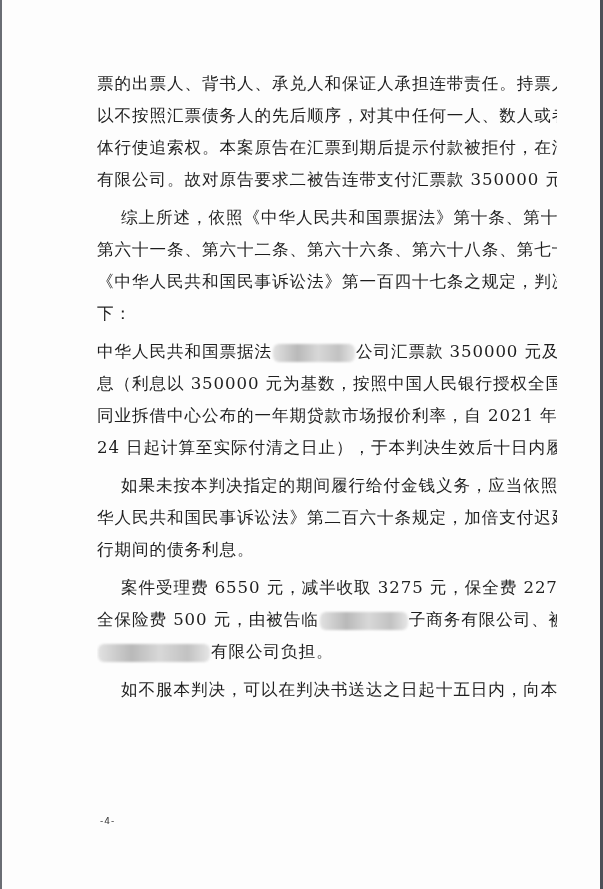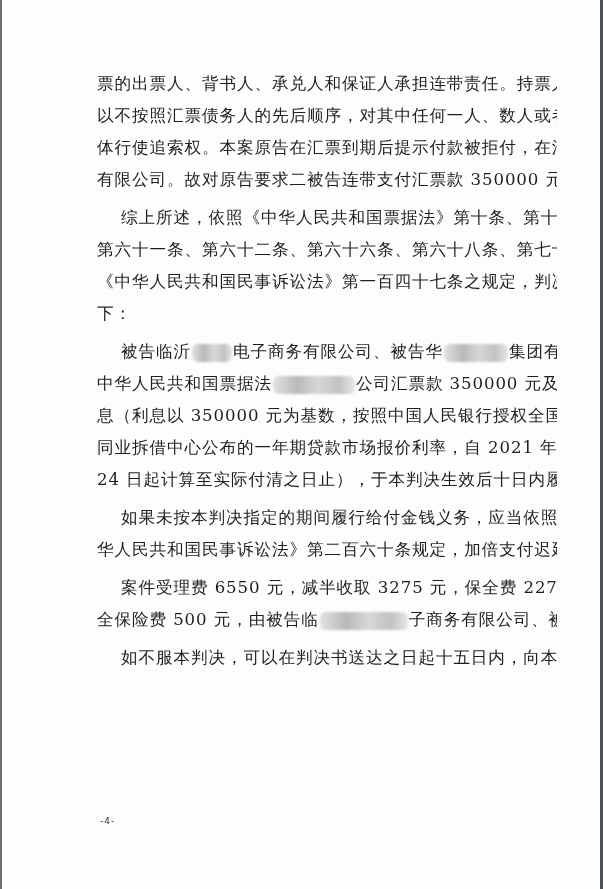--- a/index.html
+++ b/index.html
@@ -62,42 +62,43 @@
 
     <div>
       <div class="line indent">综上所述，依照《中华人民共和国票据法》第十条、第十九条、</div>
       <div class="line">第六十一条、第六十二条、第六十六条、第六十八条、第七十条，</div>
       <div class="line">《中华人民共和国民事诉讼法》第一百四十七条之规定，判决如</div>
       <div class="line">下：</div>
     </div>
     <div class="para-gap"></div>
 
     <div>
-      <div class="line indent">
-        <span>被告临沂</span><span class="redact" style="width:40px"></span><span>电子商务有限公司、被告华</span><span class="redact" style="width:64px"></span><span>集团有</span>
-      </div>
       <div class="line">
         <span>中华人民共和国票据法</span><span class="redact" style="width:82px"></span><span>公司汇票款 350000 元及利</span>
       </div>
       <div class="line">息（利息以 350000 元为基数，按照中国人民银行授权全国银行间</div>
       <div class="line">同业拆借中心公布的一年期贷款市场报价利率，自 2021 年 12 月</div>
       <div class="line">24 日起计算至实际付清之日止），于本判决生效后十日内履行。</div>
     </div>
     <div class="para-gap"></div>
 
     <div>
       <div class="line indent">如果未按本判决指定的期间履行给付金钱义务，应当依照《中</div>
       <div class="line">华人民共和国民事诉讼法》第二百六十条规定，加倍支付迟延履</div>
+      <div class="line">行期间的债务利息。</div>
     </div>
     <div class="para-gap"></div>
 
     <div>
       <div class="line indent">案件受理费 6550 元，减半收取 3275 元，保全费 2270 元，保</div>
       <div class="line">
         <span>全保险费 500 元，由被告临</span><span class="redact" style="width:88px"></span><span>子商务有限公司、被告华</span>
+      </div>
+      <div class="line">
+        <span class="redact" style="width:112px"></span><span>有限公司负担。</span>
       </div>
     </div>
     <div class="para-gap"></div>
 
     <div>
       <div class="line indent">如不服本判决，可以在判决书送达之日起十五日内，向本院递</div>
     </div>
   </div>
 
   <div class="page-number">-4-</div>

